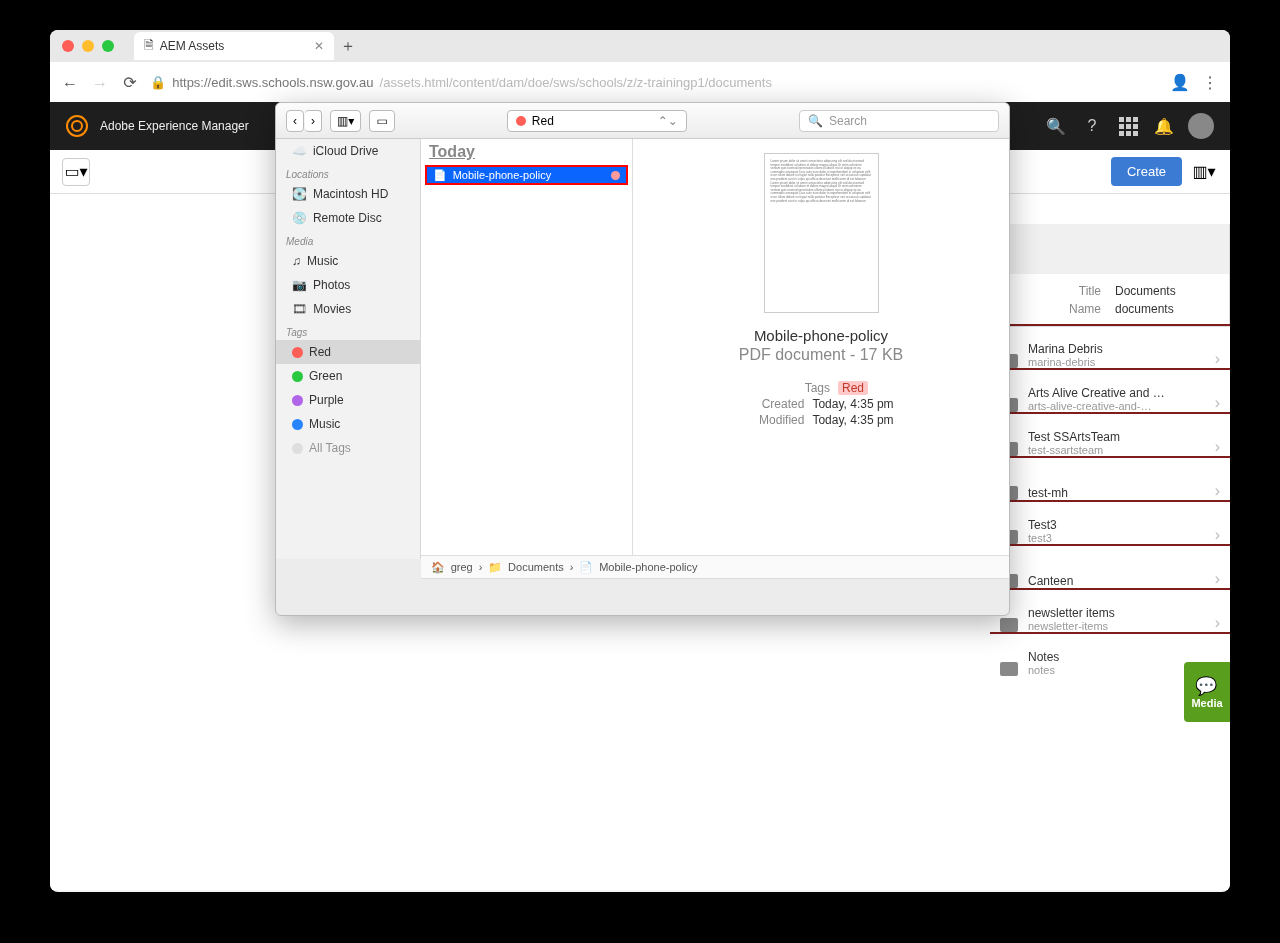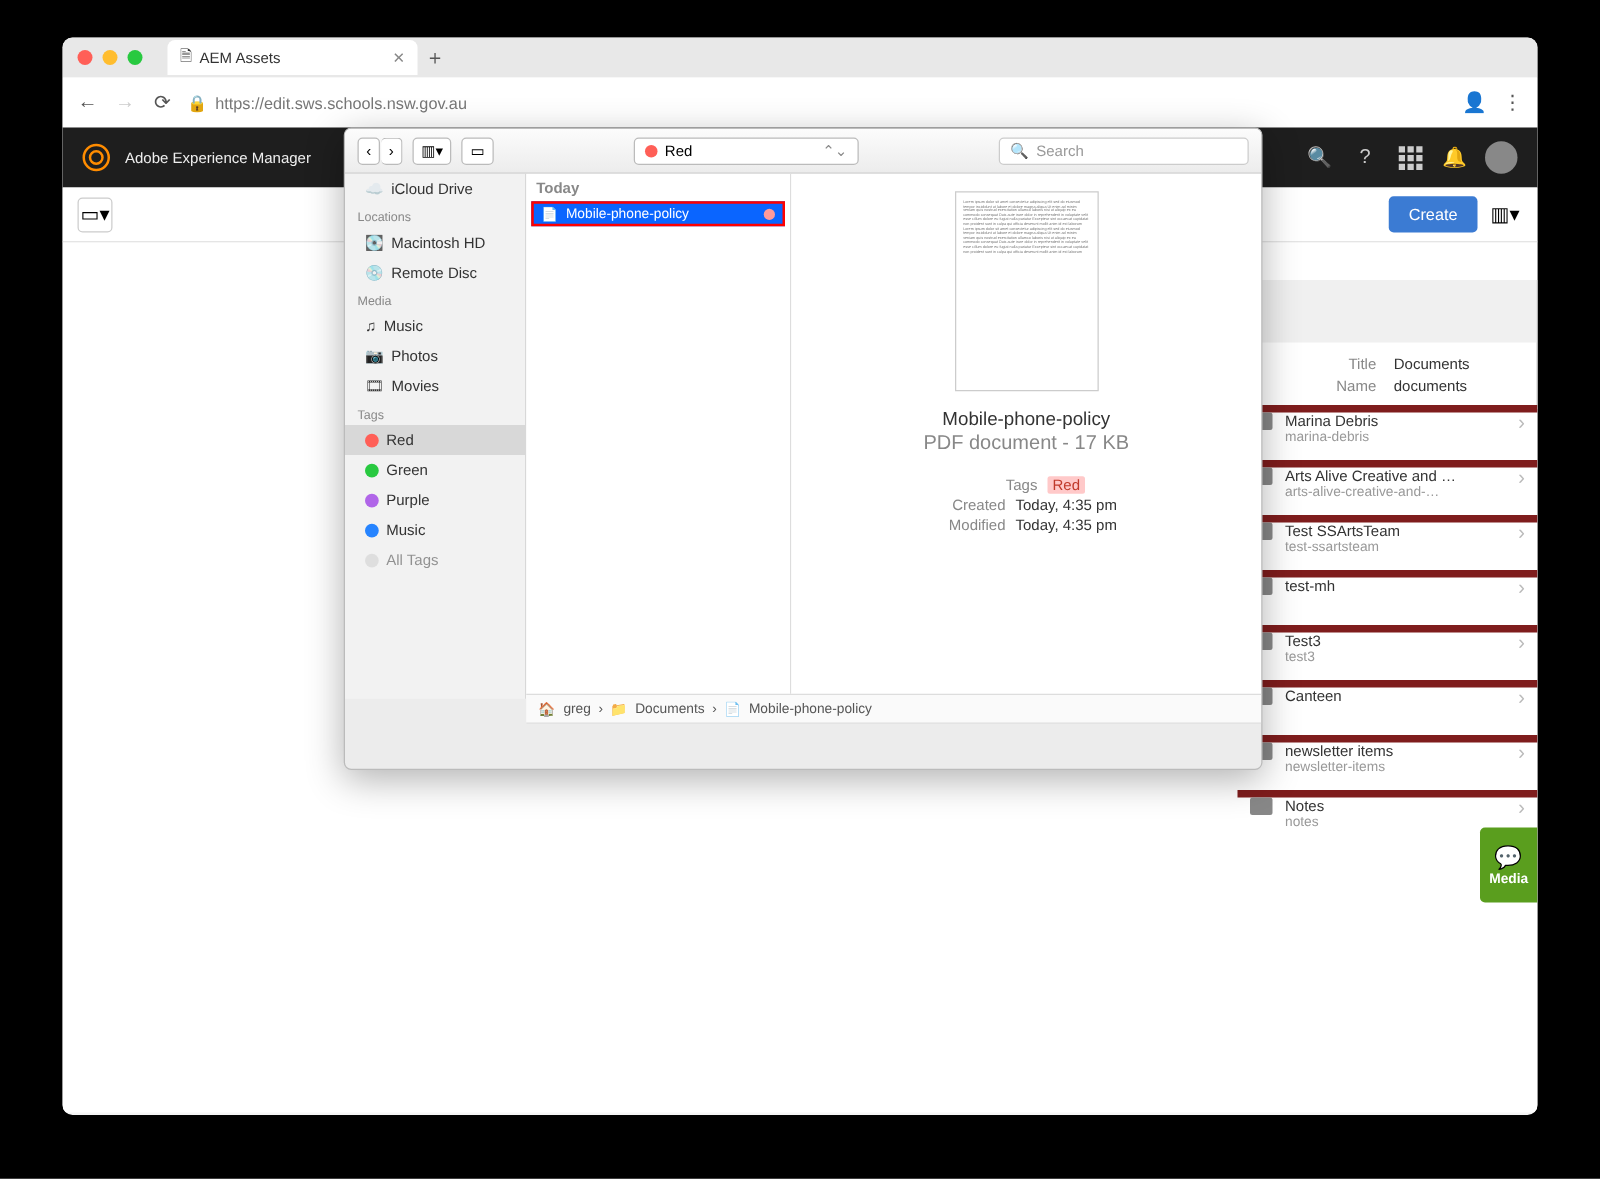--- a/index.html
+++ b/index.html
@@ -32,42 +32,42 @@
 .leftitem{height:44px;display:flex;align-items:center;padding:0 16px;gap:12px;font-size:13px;color:#444;}
 .foldericon{width:18px;height:14px;background:#888;border-radius:2px;position:relative;}
 .rightpanel{flex:1;background:#fff;position:relative;}
 .detailbox{position:absolute;right:0;top:30px;width:240px;border:1px solid #ddd;border-top:none;}
 .detailhead{height:50px;background:#f0f0f0;}
 .detailmeta{padding:8px 14px;font-size:12px;}
 .detailmeta .row{display:flex;justify-content:flex-end;gap:14px;padding:2px 0;}
 .detailmeta .label{color:#888;}
 .detailmeta .val{color:#333;width:100px;}
 .assetlist{position:absolute;right:0;top:130px;width:240px;}
-.asset{height:44px;border-top:6px solid #7f1d1d;display:flex;align-items:flex-start;padding:0 10px;gap:10px;}
+.asset{height:44px;border-top:2px solid #7f1d1d;display:flex;align-items:flex-end;padding:0 10px;gap:10px;}
 .asset .ficon{width:18px;height:14px;background:#888;border-radius:2px;}
 .asset .txt{flex:1;overflow:hidden;}
 .asset .t1{font-size:12px;color:#333;white-space:nowrap;overflow:hidden;text-overflow:ellipsis;}
 .asset .t2{font-size:11px;color:#999;white-space:nowrap;overflow:hidden;text-overflow:ellipsis;}
 .asset .chev{color:#bbb;}
 .helpbadge{position:absolute;right:0;top:560px;width:46px;height:60px;background:#5a9e1e;color:#fff;border-radius:4px 0 0 4px;display:flex;flex-direction:column;align-items:center;justify-content:center;font-size:11px;font-weight:bold;}
 
 .dialog{position:absolute;left:225px;top:0;width:735px;height:514px;background:#ececec;border:1px solid #bbb;border-radius:6px;overflow:hidden;box-shadow:0 8px 30px rgba(0,0,0,.3);}
 .dlgtool{height:36px;background:linear-gradient(#fcfcfc,#ececec);border-bottom:1px solid #ccc;display:flex;align-items:center;padding:0 10px;gap:8px;}
 .segbtn{height:22px;border:1px solid #bbb;border-radius:4px;background:#fff;display:flex;align-items:center;padding:0 6px;font-size:12px;}
 .pathbtn{height:22px;border:1px solid #bbb;border-radius:4px;background:#fff;display:flex;align-items:center;padding:0 8px;gap:6px;font-size:12px;min-width:180px;}
 .reddot2{width:10px;height:10px;border-radius:50%;background:#ff5f57;}
 .searchfield{height:22px;border:1px solid #ccc;border-radius:4px;background:#fff;display:flex;align-items:center;padding:0 8px;gap:6px;font-size:12px;color:#999;width:200px;margin-left:auto;}
 .dlgbody{display:flex;height:420px;}
 .dlgside{width:145px;background:#f2f2f2;border-right:1px solid #d8d8d8;overflow-y:auto;font-size:12px;}
-.sidegrp{padding:6px 10px 2px;color:#888;font-size:10px;}
+.sidegrp{padding:6px 10px 2px;color:#888;font-size:10px;font-style:italic;}
 .sideitem{padding:5px 10px 5px 16px;display:flex;align-items:center;gap:6px;color:#333;}
 .sideitem.sel{background:#d8d8d8;}
 .tagdot{width:11px;height:11px;border-radius:50%;}
 .filecol{width:212px;background:#fff;border-right:1px solid #ddd;}
-.colhead{font-size:12px;color:#888;padding:4px 8px;font-weight:bold;}
+.colhead{font-size:16px;color:#888;padding:4px 8px;font-weight:bold;text-decoration:underline;}
 .filerow{height:20px;background:#0a65ff;color:#fff;margin:0 4px;display:flex;align-items:center;padding:0 6px;gap:6px;font-size:11px;border:2px solid #ff0000;}
 .filerow .reddot3{width:9px;height:9px;border-radius:50%;background:#ff9a9a;margin-left:auto;}
 .preview{flex:1;background:#fff;display:flex;flex-direction:column;align-items:center;padding:14px;}
 .docprev{width:115px;height:160px;border:1px solid #ccc;padding:6px;font-size:3px;line-height:1.2;color:#777;overflow:hidden;}
 .prevtitle{font-size:15px;color:#333;margin-top:14px;}
 .prevsub{font-size:16px;color:#888;margin-top:2px;}
 .prevmeta{margin-top:16px;font-size:12px;width:100%;}
 .prevmeta .pr{display:flex;gap:8px;padding:1px 0;justify-content:center;}
 .prevmeta .pl{color:#888;text-align:right;width:56px;}
 .prevmeta .pv{color:#333;}
@@ -97,20 +97,21 @@
       <div class="newtab">＋</div>
     </div>
   </div>
   <div class="urlrow">
     <span class="navicon">←</span>
     <span class="navicon" style="color:#ccc">→</span>
     <span class="navicon">⟳</span>
     <div class="urlbar">
       <span>🔒</span>
       <span>https://edit.sws.schools.nsw.gov.au</span>
+        <span class="path">/assets.html/content/dam/doe/sws/schools/z/z-trainingp1/documents</span>
     </div>
     <span class="navicon">👤</span>
     <span class="navicon">⋮</span>
   </div>
 
   <div class="content">
     <div class="aemhead">
       <div class="aemlogo"></div>
       <span style="font-size:12px">Adobe Experience Manager</span>
       <div class="spacer"></div>

